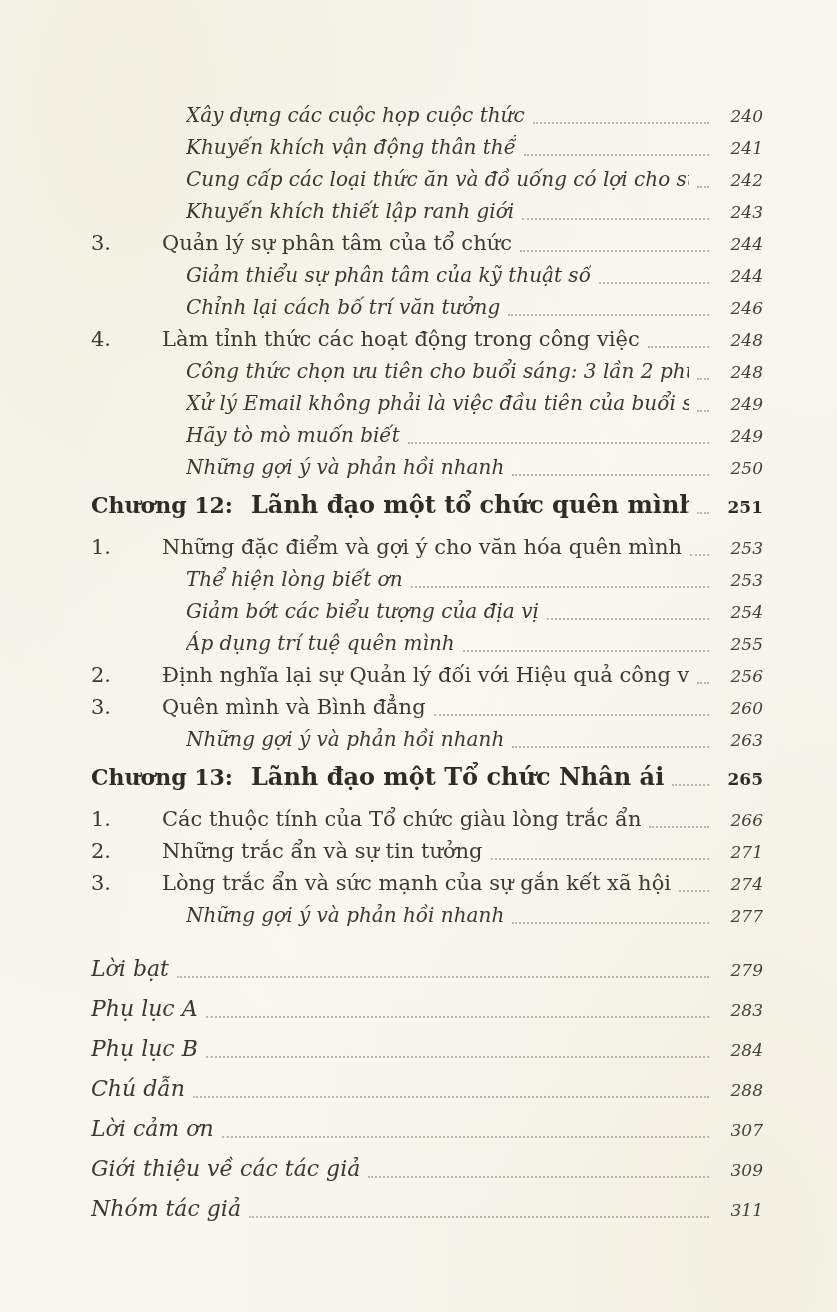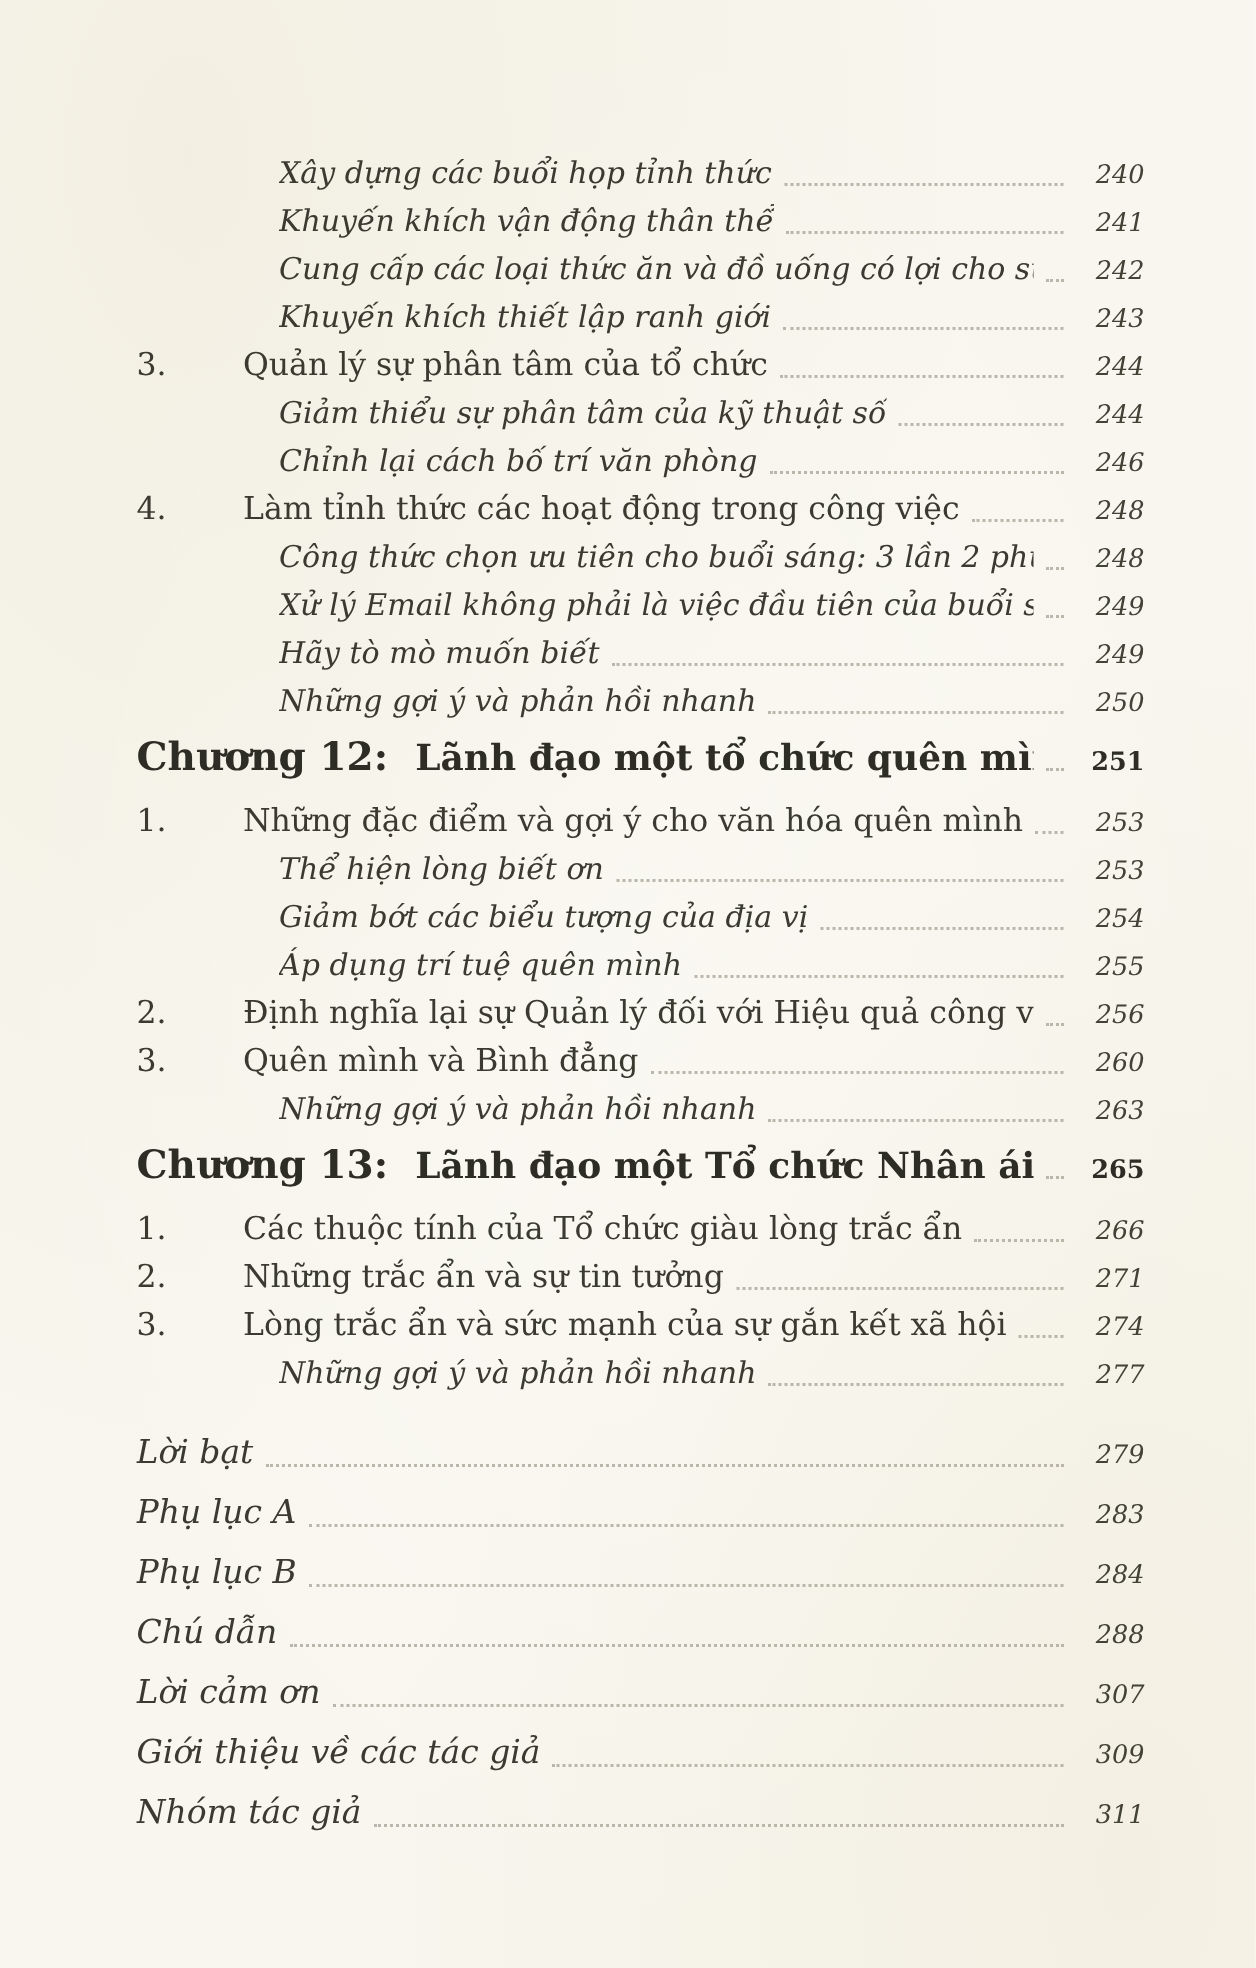--- a/index.html
+++ b/index.html
@@ -43,21 +43,21 @@
   }
   .pagenum{
     flex:0 0 auto; width:48px; text-align:right;
     font-size:17px; font-style:italic; color:var(--pagenum);
   }
   .row-item .label{font-size:21px;}
   .row-sub{padding-left:95px;}
   .row-sub .label{font-style:italic; font-size:20px;}
   .row-chapter{margin:6px 0 10px 0;}
   .row-chapter .col-num{
-    width:auto; padding-right:18px; font-weight:bold; font-size:26px; color:var(--ink-bold);
+    width:auto; padding-right:18px; font-weight:bold; font-size:22px; color:var(--ink-bold);
   }
   .row-chapter .label{font-weight:bold; font-size:24px; color:var(--ink-bold);}
   .row-chapter .pagenum{font-weight:bold; font-style:normal; color:var(--ink-bold);}
   .row-back{font-style:italic;}
   .row-back .label{font-size:22px;}
   .row-back{margin-top:22px;}
   .row-back ~ .row-back{margin-top:8px;}
 </style>
 </head>
 <body>
@@ -186,21 +186,21 @@
         <span class="ghost-num" style="left: 742px; top: 1173px;"></span>
 
         <span class="ghost-num" style="left: 742px; top: 1209px;"></span>
       </div>
   </div>
 
   <div class="toc">
 
       <div class="toc-row row-sub">
 
-        <span class="label">Xây dựng các buổi họp tỉnh thức</span>
+        <span class="label">Xây dựng các cuộc họp cuộc thức</span>
         <span class="leader"></span>
         <span class="pagenum">240</span>
       </div>
 
       <div class="toc-row row-sub">
 
         <span class="label">Khuyến khích vận động thân thể</span>
         <span class="leader"></span>
         <span class="pagenum">241</span>
       </div>
@@ -228,21 +228,21 @@
 
       <div class="toc-row row-sub">
 
         <span class="label">Giảm thiểu sự phân tâm của kỹ thuật số</span>
         <span class="leader"></span>
         <span class="pagenum">244</span>
       </div>
 
       <div class="toc-row row-sub">
 
-        <span class="label">Chỉnh lại cách bố trí văn phòng</span>
+        <span class="label">Chỉnh lại cách bố trí văn tưởng</span>
         <span class="leader"></span>
         <span class="pagenum">246</span>
       </div>
 
       <div class="toc-row row-item">
         <span class="col-num">4.</span>
         <span class="label">Làm tỉnh thức các hoạt động trong công việc</span>
         <span class="leader"></span>
         <span class="pagenum">248</span>
       </div>

